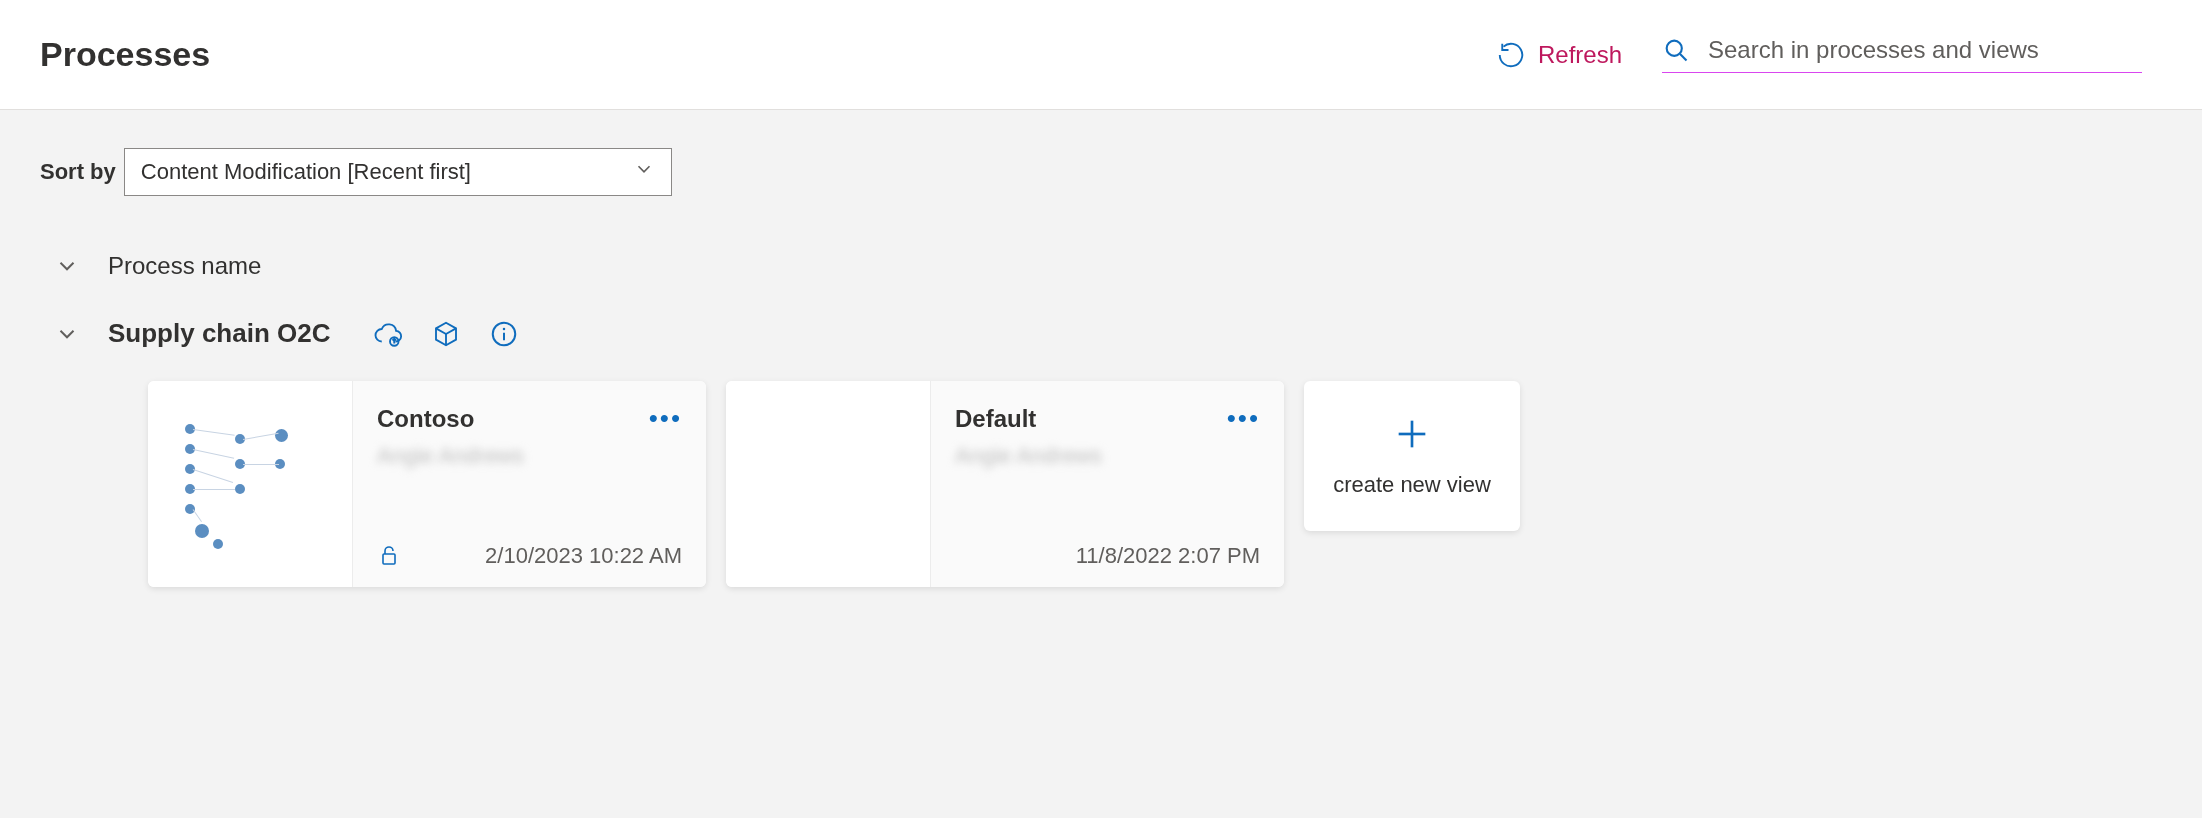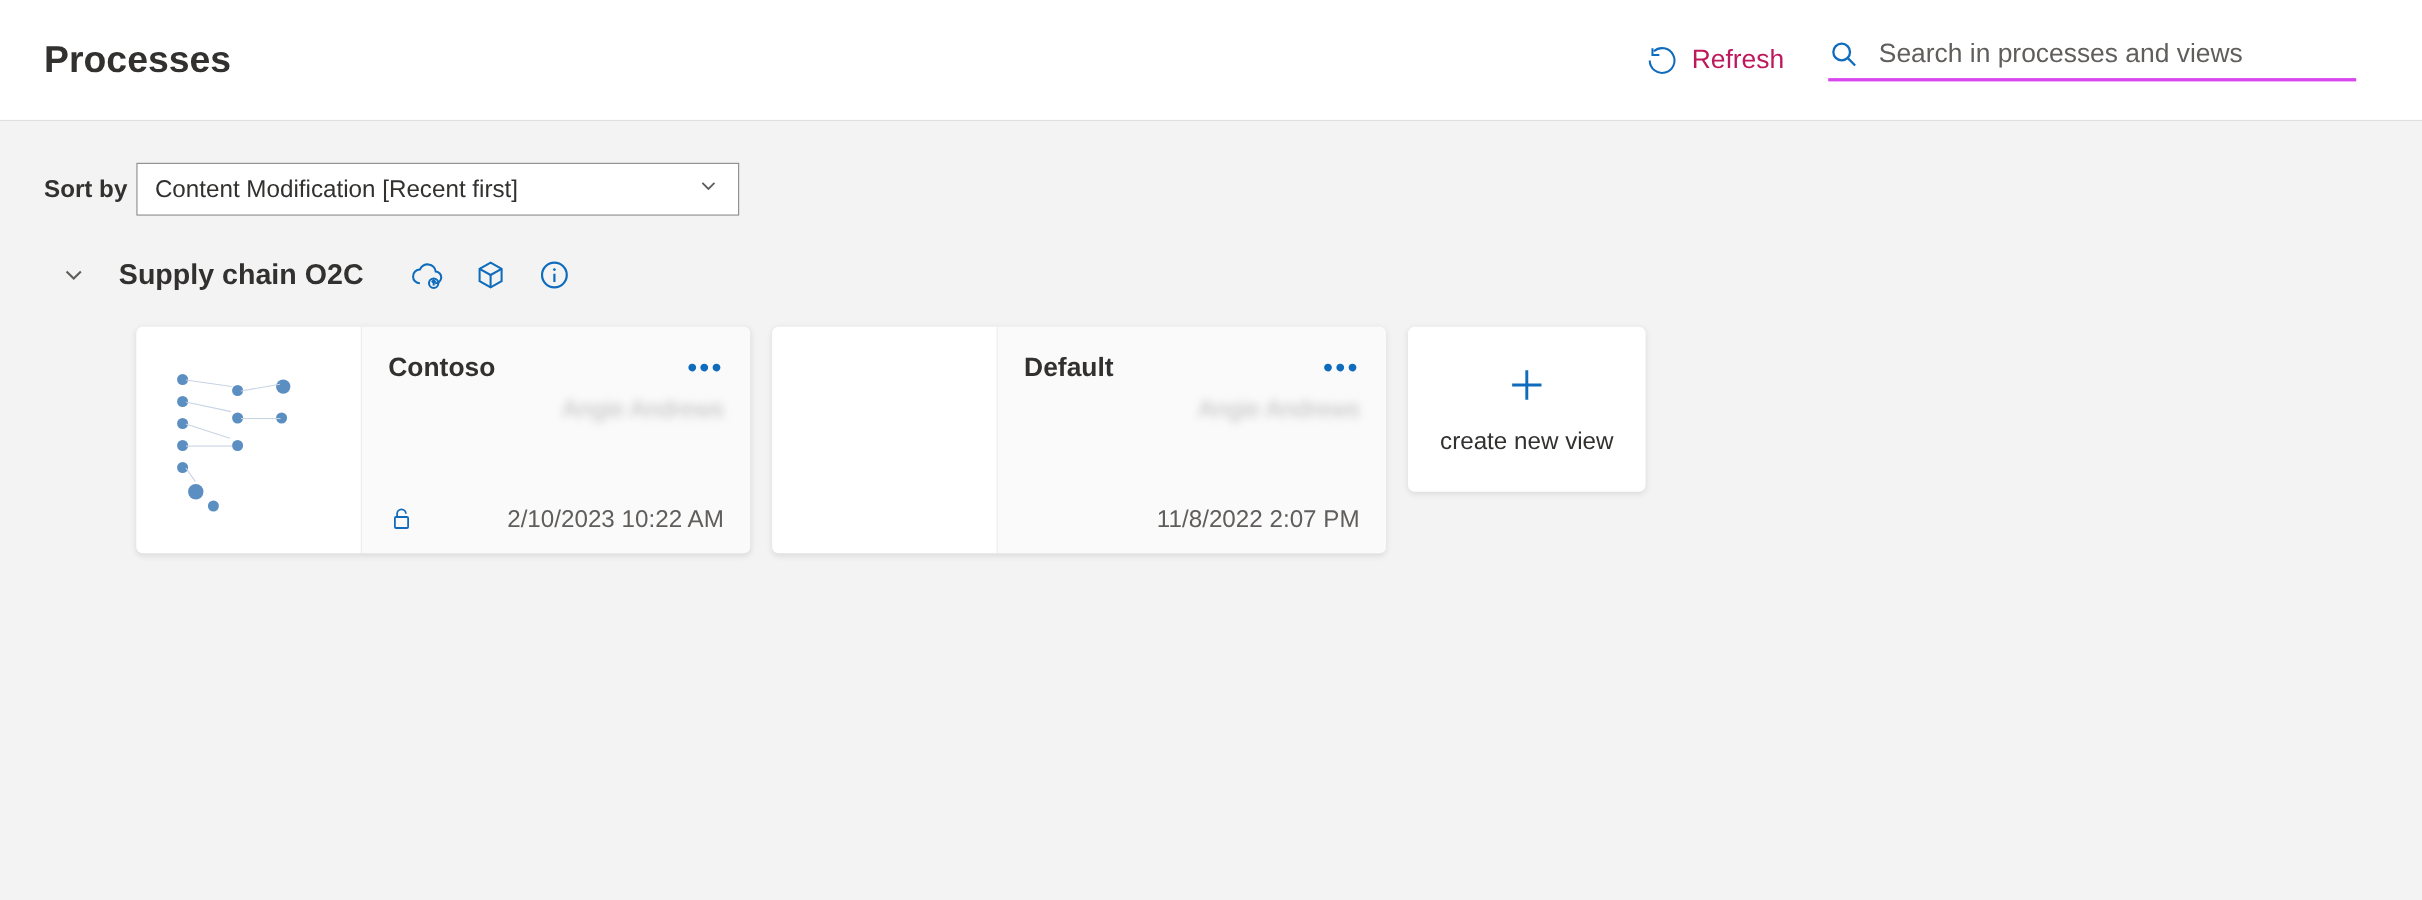--- a/index.html
+++ b/index.html
@@ -18,21 +18,21 @@
   }
   .page-title { font-size: 34px; font-weight: 600; }
   .topbar-right { display: flex; align-items: center; gap: 40px; }
   .refresh-btn {
     display: flex; align-items: center; gap: 12px;
     cursor: pointer; font-size: 24px; color: #be185d;
   }
   .refresh-btn .icon { color:#0f6cbd; display:flex; }
   .search-wrap {
     display: flex; align-items: center; gap: 18px;
-    border-bottom: 3px solid #d946ef;
+    border-bottom: 1px solid #d946ef;
     padding-bottom: 8px;
     width: 480px;
   }
   .search-wrap .icon { color:#0f6cbd; display:flex; }
   .search-input {
     border:none; outline:none; font-size:24px; color:#605e5c; width:100%;
     background:transparent;
   }
   .search-input::placeholder { color:#605e5c; }
 
@@ -66,21 +66,21 @@
 
   
   .process-group {
     display:flex; align-items:center; gap:28px; margin-top:38px; margin-left:14px;
   }
   .group-name { font-size:26px; font-weight:600; }
   .group-icons { display:flex; align-items:center; gap:28px; margin-left:14px; }
   .group-icons .gi { color:#0f6cbd; cursor:pointer; display:flex; }
 
   
-  .cards { display:flex; gap:20px; margin-top:32px; margin-left:84px;text-align:right; }
+  .cards { display:flex; gap:20px; margin-top:32px; margin-left:108px; }
   .card {
     width:558px; height:206px; background:#fff; border-radius:6px;
     box-shadow: 0 2px 6px rgba(0,0,0,0.1);
     display:flex; overflow:hidden;
   }
   .card-thumb {
     width:205px; height:100%; background:#fff; border-right:1px solid #ececec;
     display:flex; align-items:center; justify-content:center; position:relative;
   }
   .card-body {
@@ -143,20 +143,28 @@
         <span>Content Modification [Recent first]</span>
         <span>
           <svg width="22" height="22" viewBox="0 0 24 24" fill="none" stroke="#605e5c" stroke-width="1.8">
               <polyline points="6 9 12 15 18 9"></polyline>
             </svg>
         </span>
       </div>
     </div>
   </div>
 
+  <div class="process-header-row">
+    <span class="chevron">
+      <svg width="26" height="26" viewBox="0 0 24 24" fill="none" stroke="#605e5c" stroke-width="1.8">
+          <polyline points="6 9 12 15 18 9"></polyline>
+        </svg>
+    </span>
+    <span class="process-label">Process name</span>
+  </div>
 
   <div class="process-group">
     <span class="chevron">
       <svg width="26" height="26" viewBox="0 0 24 24" fill="none" stroke="#605e5c" stroke-width="1.8">
           <polyline points="6 9 12 15 18 9"></polyline>
         </svg>
     </span>
     <span class="group-name">Supply chain O2C</span>
     <div class="group-icons">
       <span class="gi">

